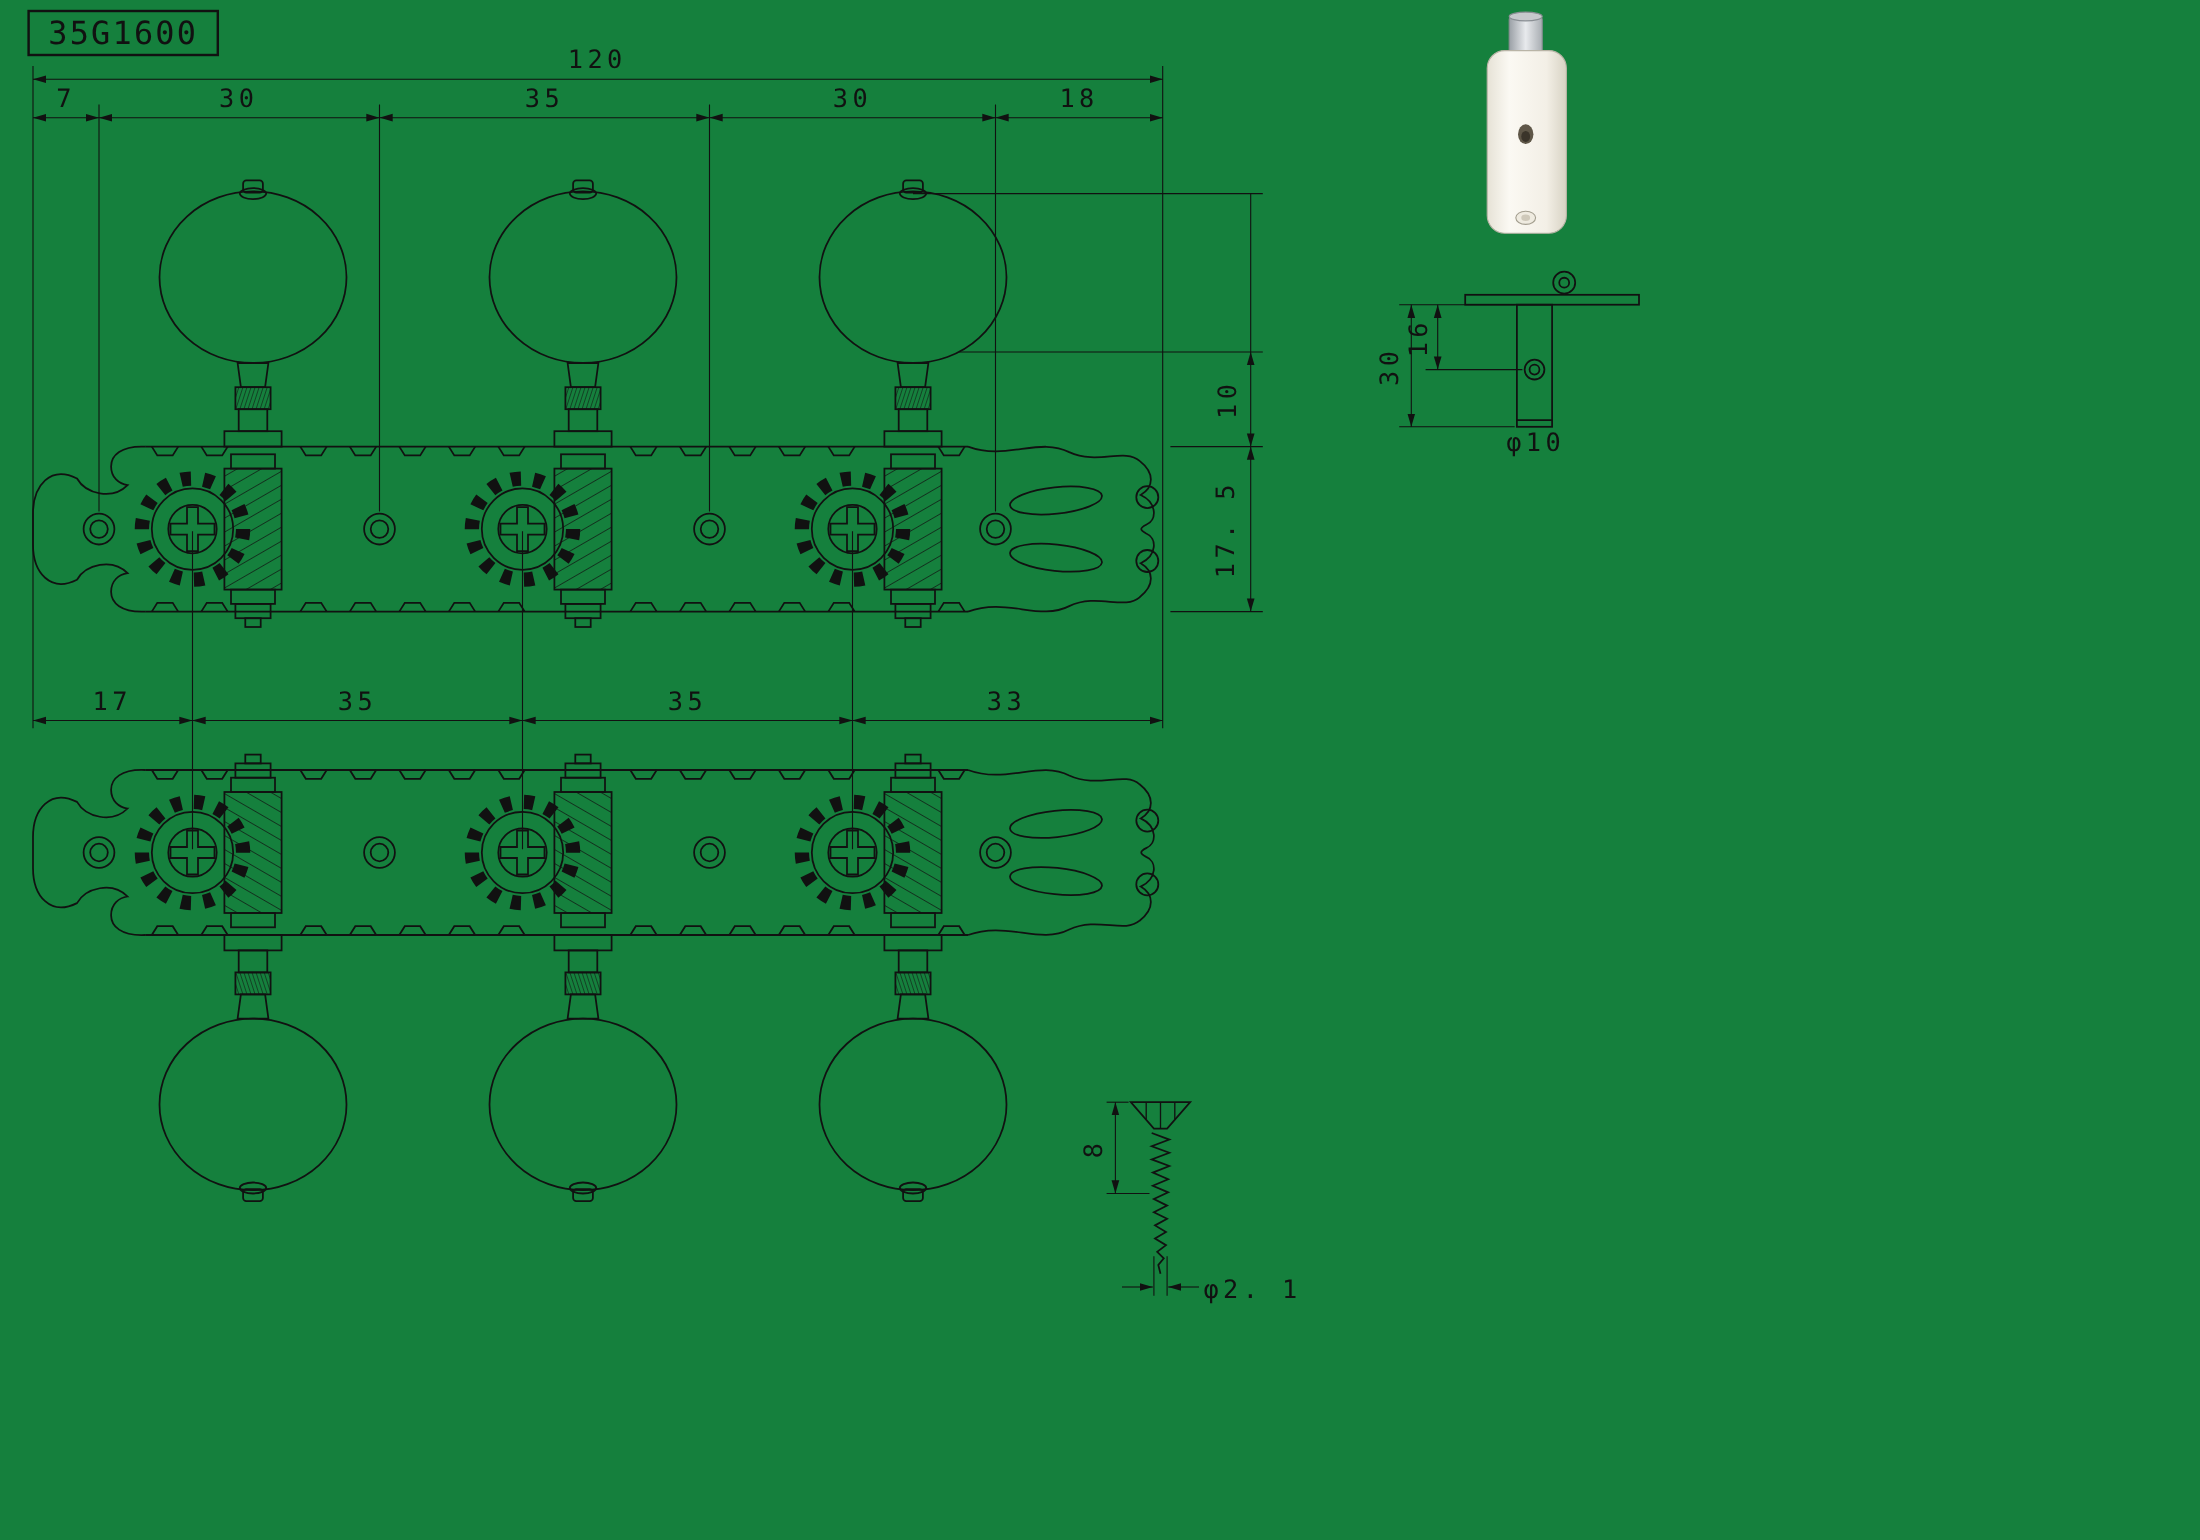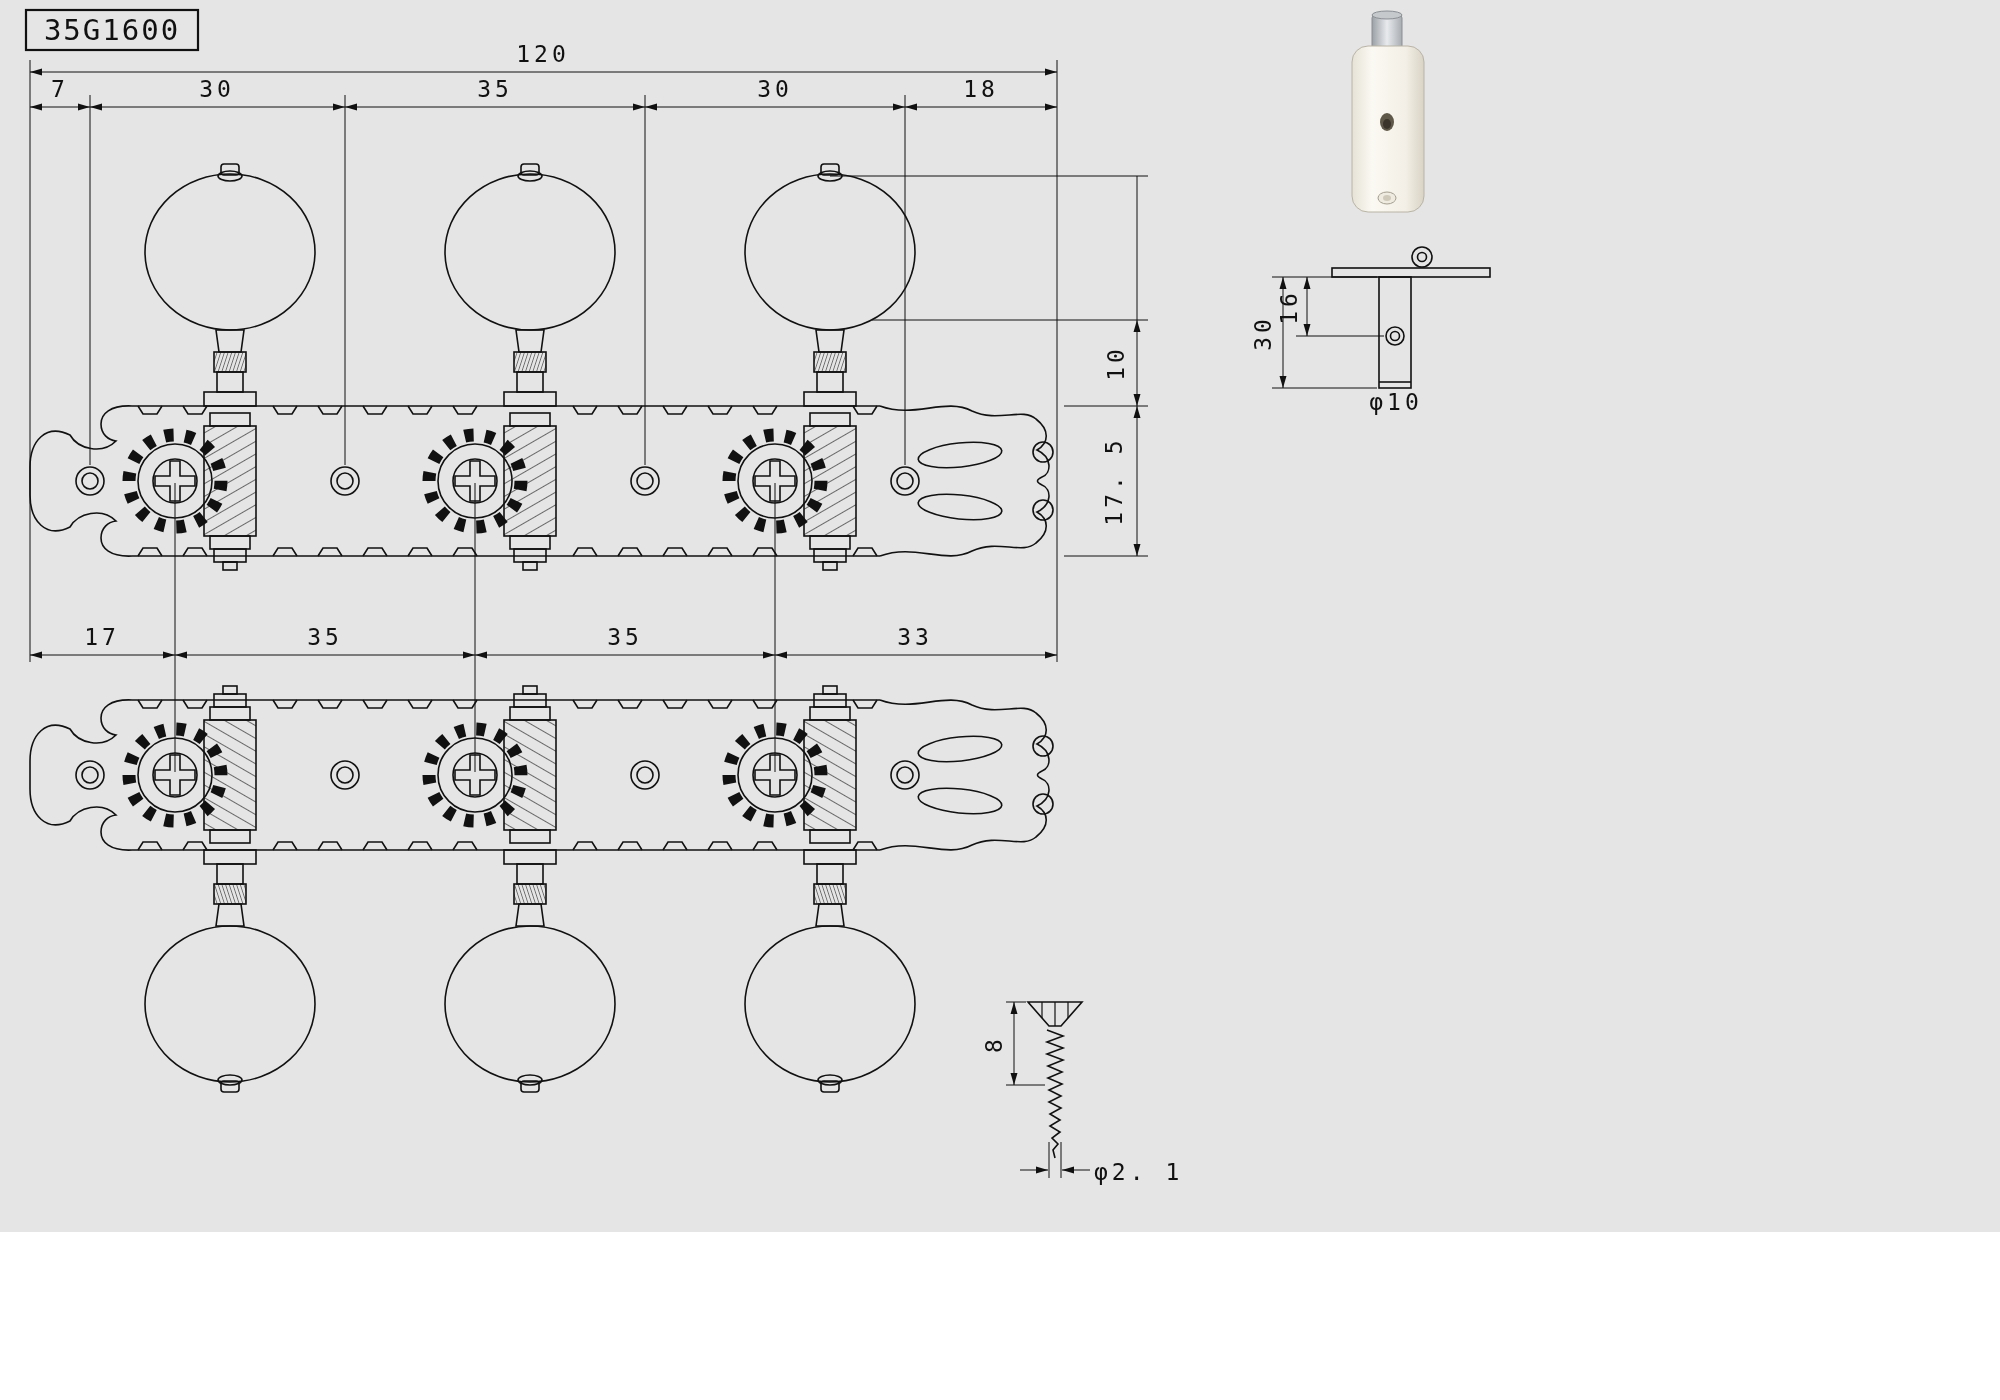--- a/index.html
+++ b/index.html
@@ -1,16 +1,16 @@
 <!DOCTYPE html>
 <html><head>
 <meta charset="utf-8">
 <style>
   html,body { margin:0; padding:0; background:#ffffff; }
-  .stage { position:relative; width:2000px; height:1232px; background:#e5e5e5; overflow:hidden; }
+  .stage { position:relative; width:2000px; height:1400px; background:#15803d; overflow:hidden; }
   svg text {
     font-family:"DejaVu Sans Mono","Liberation Mono",monospace;
     font-size:23px; letter-spacing:4px; fill:#111; stroke:none;
   }
   svg .title-text { font-size:29px; letter-spacing:2px; }
 </style>
 </head>
 <body>
 
 <div class="stage">

